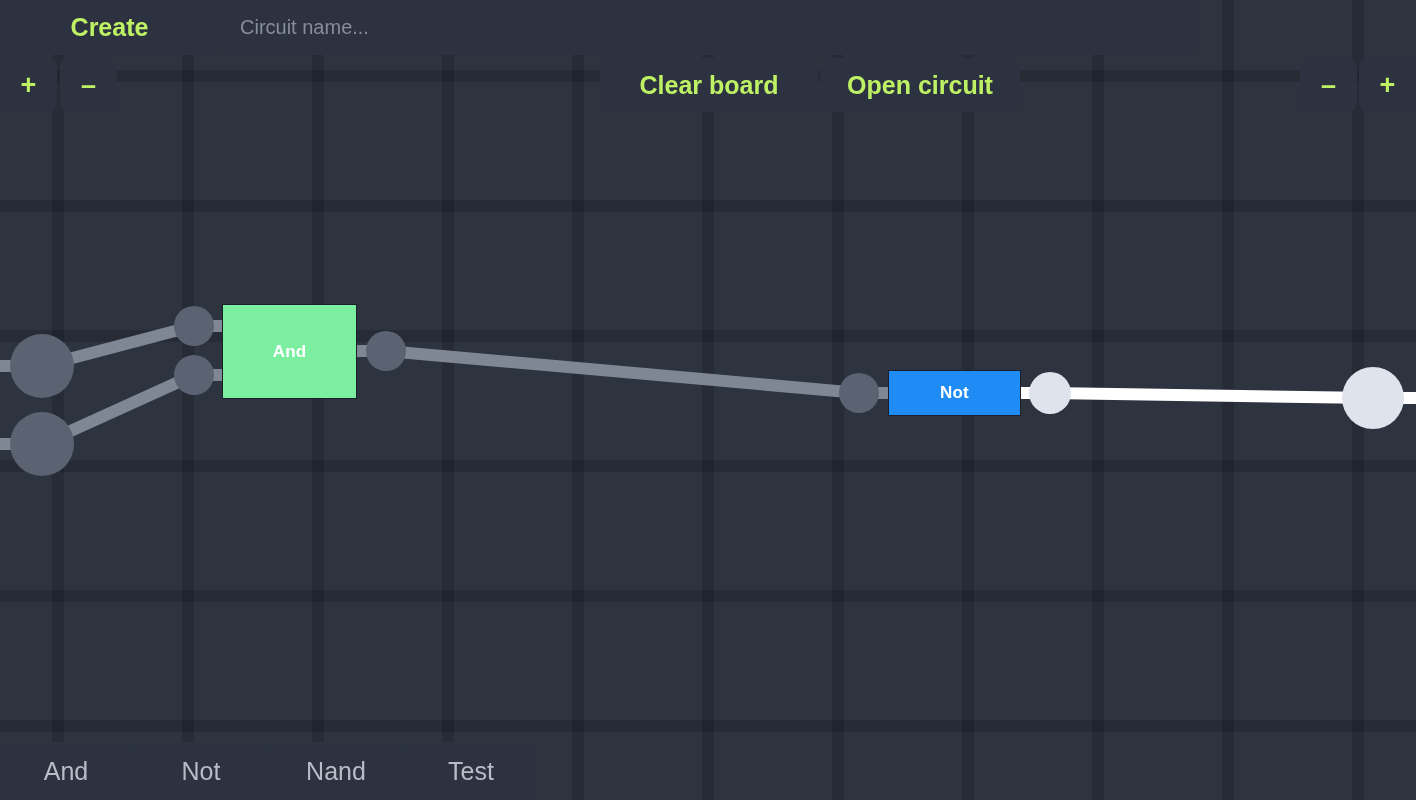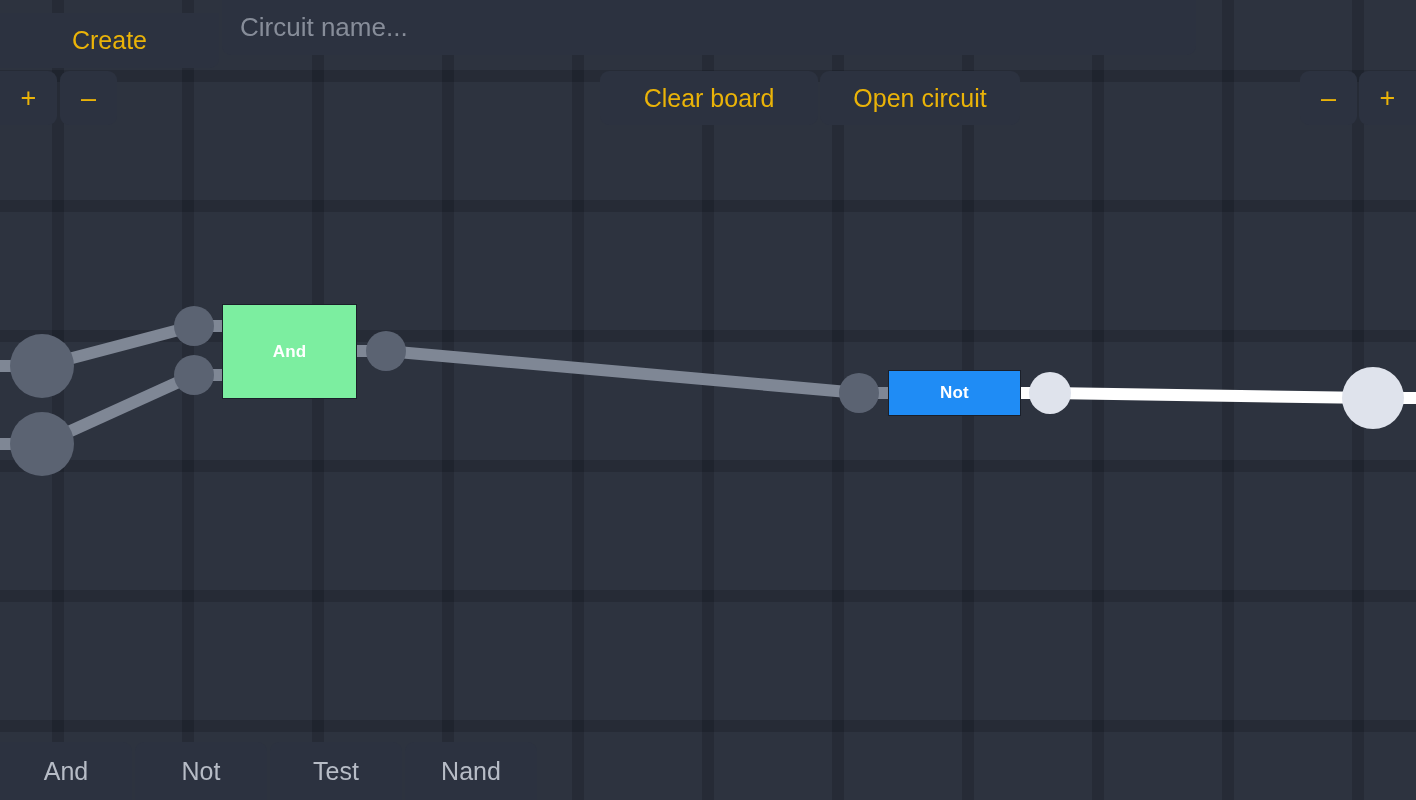--- a/index.html
+++ b/index.html
@@ -64,46 +64,45 @@
     left: 0; top: 0;
     width: 1416px;
     height: 112px;
     pointer-events: none;
   }
   #topbar > * { pointer-events: auto; }
 
   .tb-btn {
     position: absolute;
     background: #2c3240;
-    color: #eab308;
+    color: #bef264;
     font-size: 25px;
-    font-weight: 400;
+    font-weight: 700;
     display: flex;
     align-items: center;
     justify-content: center;
     border: none;
     font-family: "Liberation Sans", sans-serif;
     cursor: pointer;
     white-space: nowrap;
-    margin-top: 13px;
   }
 
   #btn-create {
     left: 0; top: 0; width: 219px; height: 55px;
     border-radius: 0 0 9px 0;
   }
   #circuit-name {
     position: absolute;
     left: 222px; top: 0; width: 974px; height: 55px;
     background: #2c3240;
     border: none;
     outline: none;
     border-radius: 0 0 9px 9px;
     color: #d6dae2;
-    font-size: 26px;
+    font-size: 20px;
     font-weight: 300;
     padding: 0 18px;
     font-family: "Liberation Sans", sans-serif;
   }
   #circuit-name::placeholder { color: #878d99; }
 
   #btn-menu { left: 1198px; top: 0; width: 218px; height: 55px; border-radius: 0 0 0 9px; }
 
   #btn-zoom-in-left  { left: 0px;  top: 58px; width: 57px; height: 54px; border-radius: 0 9px 9px 0; font-size: 27px; }
   #btn-zoom-out-left { left: 60px; top: 58px; width: 57px; height: 54px; border-radius: 9px; font-size: 27px; }
@@ -193,17 +192,17 @@
     <button class="tb-btn" id="btn-clear-board">Clear board</button>
 
     <button class="tb-btn" id="btn-zoom-out-right">–</button>
 
     <button class="tb-btn" id="btn-zoom-in-right">+</button>
   </div>
 
   <div id="palette">
       <button class="pal-btn">And</button>
       <button class="pal-btn">Not</button>
+      <button class="pal-btn">Nand</button>
       <button class="pal-btn">Test</button>
-      <button class="pal-btn">Nand</button>
     </div>
 
 </div>
 
 </body></html>

